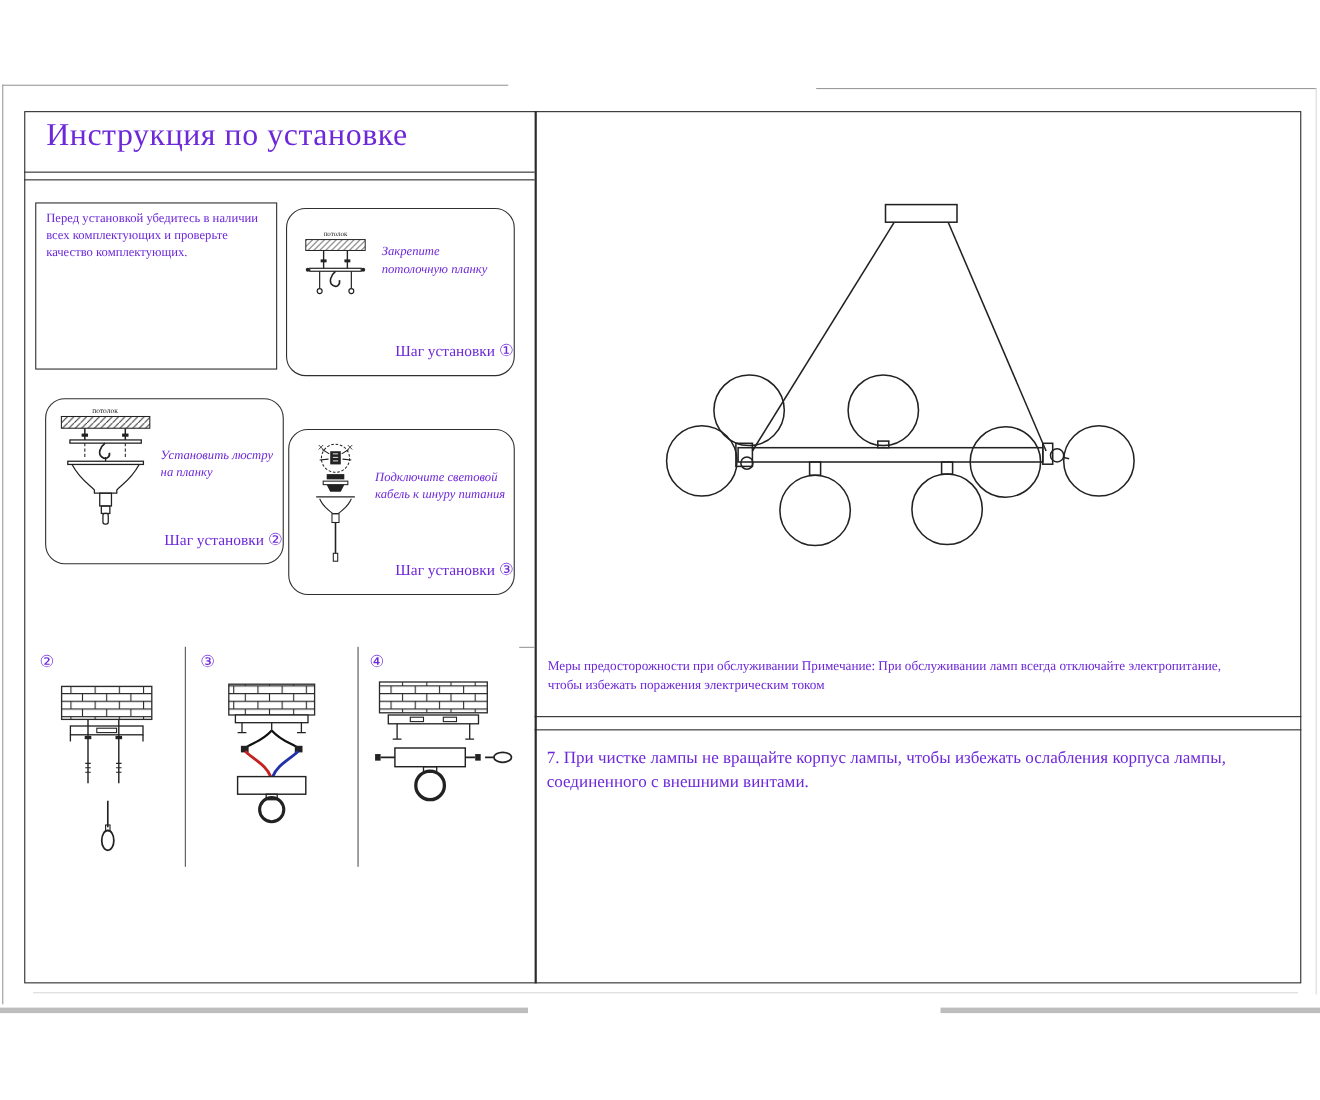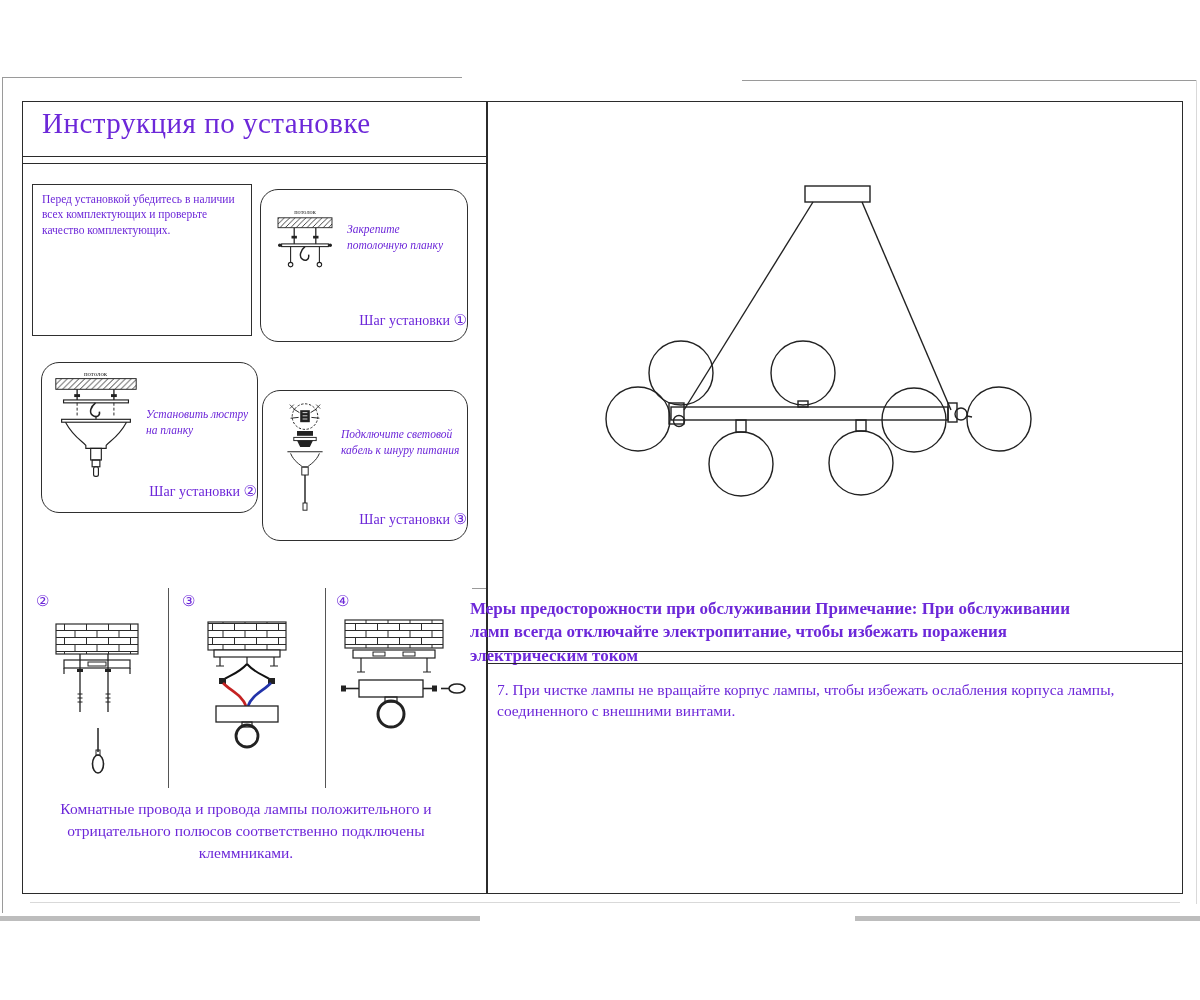--- a/index.html
+++ b/index.html
@@ -14,21 +14,21 @@
   .box { position:absolute; border:1.5px solid #2f2f2f; background:#fff; box-sizing:border-box; }
   .rounded { border-radius:18px; }
   .intro-text { padding:7px 9px; font-size:11.5px; line-height:1.34; }
   .intro-text p { margin:0; }
   .step-label { position:absolute; font-size:11.5px; line-height:1.35;font-style:italic; }
   .step-caption { position:absolute; bottom:12px; left:0; width:100%; text-align:right; font-size:14px; }
   .step-num { font-size:15px; }
   .diag-num { position:absolute; font-size:15px; }
   .wiring-caption { position:absolute; left:28px; top:798px; width:436px; text-align:center;
                     font-size:15.5px; line-height:1.42; }
-  .precaution { position:absolute; left:470px; top:597px; width:640px; font-size:17px; line-height:1.38;font-weight:bold; }
+  .precaution { position:absolute; left:498px; top:597px; width:640px; font-size:12px; line-height:1.38; }
   .notes { position:absolute; left:497px; top:679px; width:680px; font-size:15.5px; line-height:1.36; }
   .notes div { margin:0; }
   svg { display:block; }
   svg text { font-family:"Liberation Serif", serif; }
 </style>
 </head>
 <body>
 
 <div class="page">
 
@@ -189,21 +189,20 @@
     <rect x="8" y="69.5" width="5" height="6" fill="#222"></rect>
     <path d="M13,72.5 H26" stroke="#222" stroke-width="1.6"></path>
     <path d="M90,72.5 H99" stroke="#222" stroke-width="1.6"></path>
     <rect x="99" y="69.5" width="5" height="6" fill="#222"></rect>
     <rect x="52" y="81" width="12" height="5" fill="none" stroke="#222" stroke-width="1.2"></rect>
     <circle cx="58" cy="98" r="13" fill="none" stroke="#222" stroke-width="3"></circle>
     <path d="M108,72.5 H116" stroke="#222" stroke-width="1.6"></path>
     <ellipse cx="124" cy="72.5" rx="8" ry="4.5" fill="none" stroke="#222" stroke-width="1.6"></ellipse>
   </svg>
 
-  <div class="wiring-caption">Комнатные провода и провода лампы положительного и отрицательного полюсов соответственно подключены клеммниками.</div>
 
   <svg class="abs" style="left:520px; top:130px;" width="640" height="420" viewBox="520 130 640 420">
     <g stroke="#222" fill="none" stroke-width="1.4">
       <rect x="805" y="186" width="65" height="16"></rect>
       <line x1="813" y1="202" x2="684" y2="410"></line>
       <line x1="862" y1="202" x2="951" y2="410"></line>
       <rect x="671" y="407" width="277" height="13"></rect>
       <rect x="669" y="403" width="15" height="21"></rect>
       <circle cx="679" cy="421" r="5.5"></circle>
       <rect x="948" y="403" width="9" height="19"></rect>

